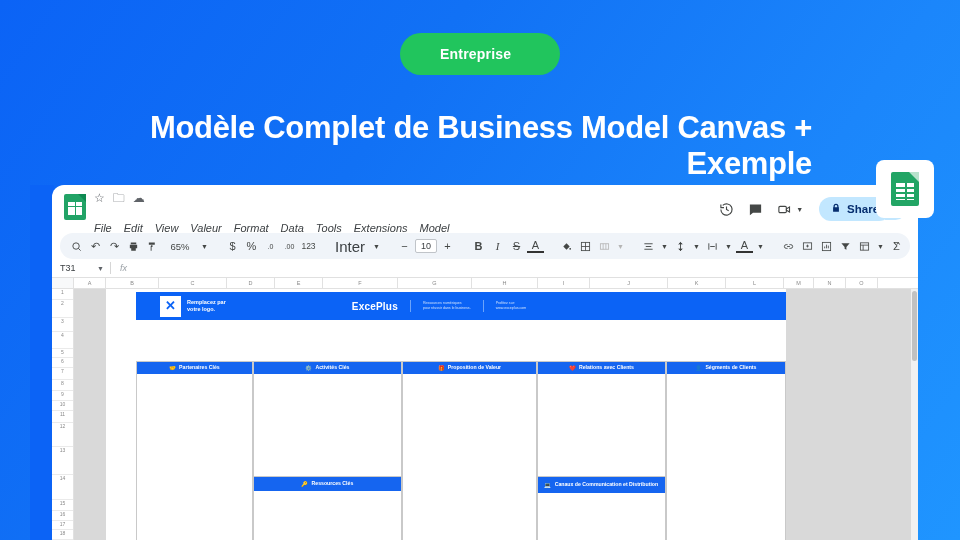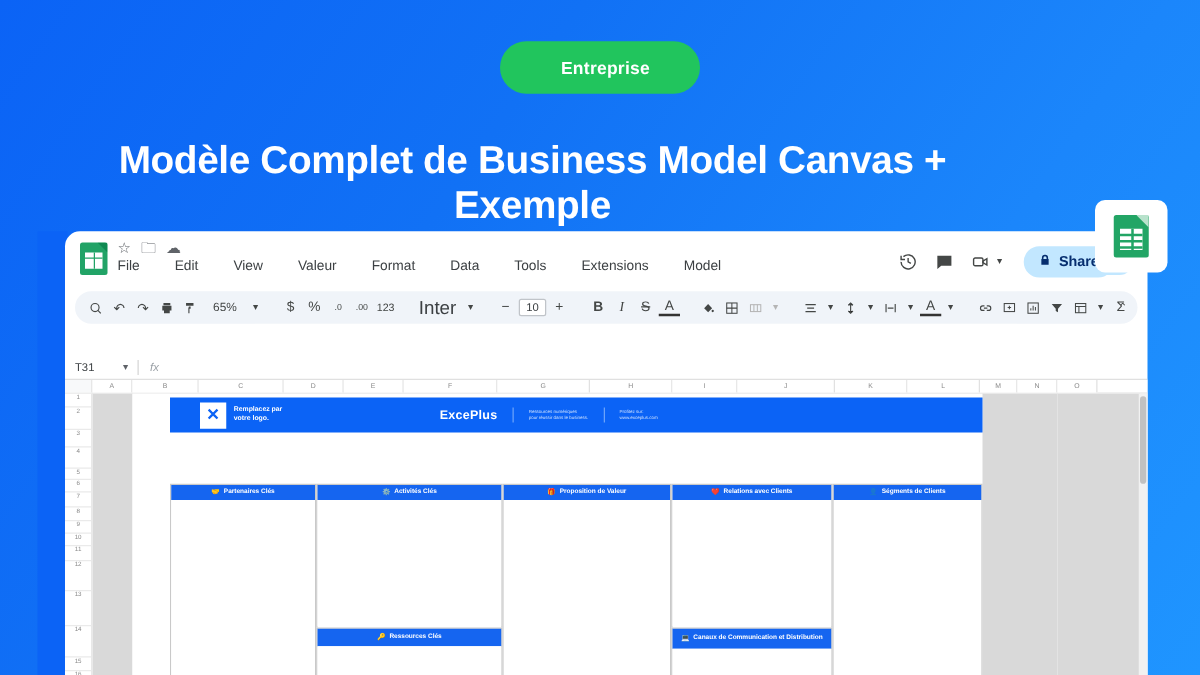--- a/index.html
+++ b/index.html
@@ -8,24 +8,24 @@
     font-family: "Liberation Sans", sans-serif;
     background: linear-gradient(125deg, #0b63f6 0%, #1171f5 35%, #1b86fb 70%, #1f95ff 100%);
     position: relative;
   }
 
   
   .badge-wrap { position: absolute; top: 33px; left: 0; width: 960px; display: flex; justify-content: center; }
   .badge {
     background: #21c55d; color: #fff; font-weight: bold; font-size: 14px;
     padding: 13px 40px; border-radius: 24px; letter-spacing: .2px;
-    min-width: 160px; text-align: right;
+    min-width: 160px; text-align: left;
   }
   .headline {
-    position: absolute; top: 110px; left: 0; width: 812px; text-align: center;
+    position: absolute; top: 110px; left: 0; width: 812px; text-align: right;
     color: #ffffff; font-size: 31px; font-weight: bold; letter-spacing: -.3px; padding-left: 40px;
   }
 
   
   .window {
     position: absolute; left: 52px; top: 185px; width: 866px; height: 365px;
     background: #ffffff; border-top-left-radius: 12px; border-top-right-radius: 12px;
     overflow: hidden;
   }
   .leftstrip { position: absolute; left: 30px; top: 185px; width: 24px; height: 355px; background: #0b63f6; }
@@ -35,21 +35,21 @@
   .gs-icon { width: 22px; height: 26px; flex: 0 0 22px; margin: 2px 8px 0 2px; position: relative; }
   .gs-icon .pg { position: absolute; inset: 0; background: #21a366; border-radius: 2px; }
   .gs-icon .fold { position: absolute; right: 0; top: 0; width: 8px; height: 8px; background: #0f8a52; clip-path: polygon(0 0,100% 100%,100% 0); }
   .gs-icon .grid { position: absolute; left: 4px; top: 8px; right: 4px; bottom: 5px; background: #fff; }
   .gs-icon .grid::before { content:""; position:absolute; left:0; top:4px; width:100%; height:1px; background:#21a366; }
   .gs-icon .grid::after { content:""; position:absolute; left:50%; top:0; width:1px; height:100%; background:#21a366; }
   .title-col { flex: 1; min-width: 0; }
   .doc-title-row { display: flex; align-items: center; gap: 8px; }
   .doc-title { font-size: 13.5px; color: #1f1f1f; white-space: nowrap; }
   .tb-ico { color: #5f6368; font-size: 12px; line-height: 1; cursor: pointer; }
-  .menubar { display: flex; gap: 28px; margin-top: 3px; }
+  .menubar { display: flex; gap: 12px; margin-top: 18px; font-style: italic; }
   .menu-item { font-size: 11px; color: #3c4043; cursor: pointer; }
 
   .title-right { position: absolute; right: 12px; top: 12px; display: flex; align-items: center; gap: 14px; }
   .tr-ico { color: #444746; display: flex; align-items: center; }
   .meet-wrap { display: flex; align-items: center; gap: 2px; }
   .share-btn {
     display: flex; align-items: center; gap: 6px; background: #c2e7ff; color: #062e6f;
     border-radius: 18px; padding: 6px 12px; font-size: 11.5px; font-weight: bold; cursor: pointer;
   }
   .share-caret { background: #c2e7ff; color: #062e6f; border-radius: 0 18px 18px 0; padding: 6px 9px 6px 4px; margin-left:-6px; font-size:8px; cursor:pointer; }
@@ -61,21 +61,21 @@
   }
   .tool { display:flex; align-items:center; justify-content:center; min-width: 17px; height: 20px; color: #444746; font-size: 11px; cursor: pointer; padding: 0 2px; }
   .tool.zoom { min-width: 34px; font-size: 9.5px; }
   .tool.caret { min-width: 11px; font-size: 7px; }
   .sep { width: 1px; height: 14px; background: #c7c7c7; margin: 0 5px; }
   .fontbox { font-size: 15px; color: #3c4043; min-width: 38px; padding-left: 4px; }
   .sizebox { border: 1px solid #c0c4c9; border-radius: 2px; background:#fff; font-size: 9px; color:#3c4043; padding: 1px 5px; }
   .collapse { position: absolute; right: 8px; font-size: 9px; color: #444746; }
 
   
-  .formulabar { display: flex; align-items: center; height: 19px; border-bottom: 1px solid #e0e0e0; font-size: 9px; color:#3c4043;margin-top:26px; }
+  .formulabar { display: flex; align-items: center; height: 19px; border-bottom: 1px solid #e0e0e0; font-size: 9px; color:#3c4043; }
   .namebox { width: 58px; padding-left: 8px; display:flex; align-items:center; justify-content:space-between; padding-right:6px; }
   .namebox .cv { font-size: 7px; color:#5f6368; }
   .nb-sep { width:1px; height:12px; background:#d6d6d6; }
   .fx { padding-left: 9px; color:#9aa0a6; font-style: italic; font-size: 9px; }
 
   
   .gridarea { position: relative; height: 271px; background: #fff; }
   .colhead { display:flex; height: 11px; background:#fff; border-bottom:1px solid #e1e1e1; }
   .corner { width: 22px; flex: 0 0 22px; background: #f8f9fa; border-right:1px solid #e1e1e1; }
   .ch { border-right: 1px solid #e1e1e1; font-size: 5.5px; color:#8a8a8a; text-align:center; line-height:11px; background:#fff; }

